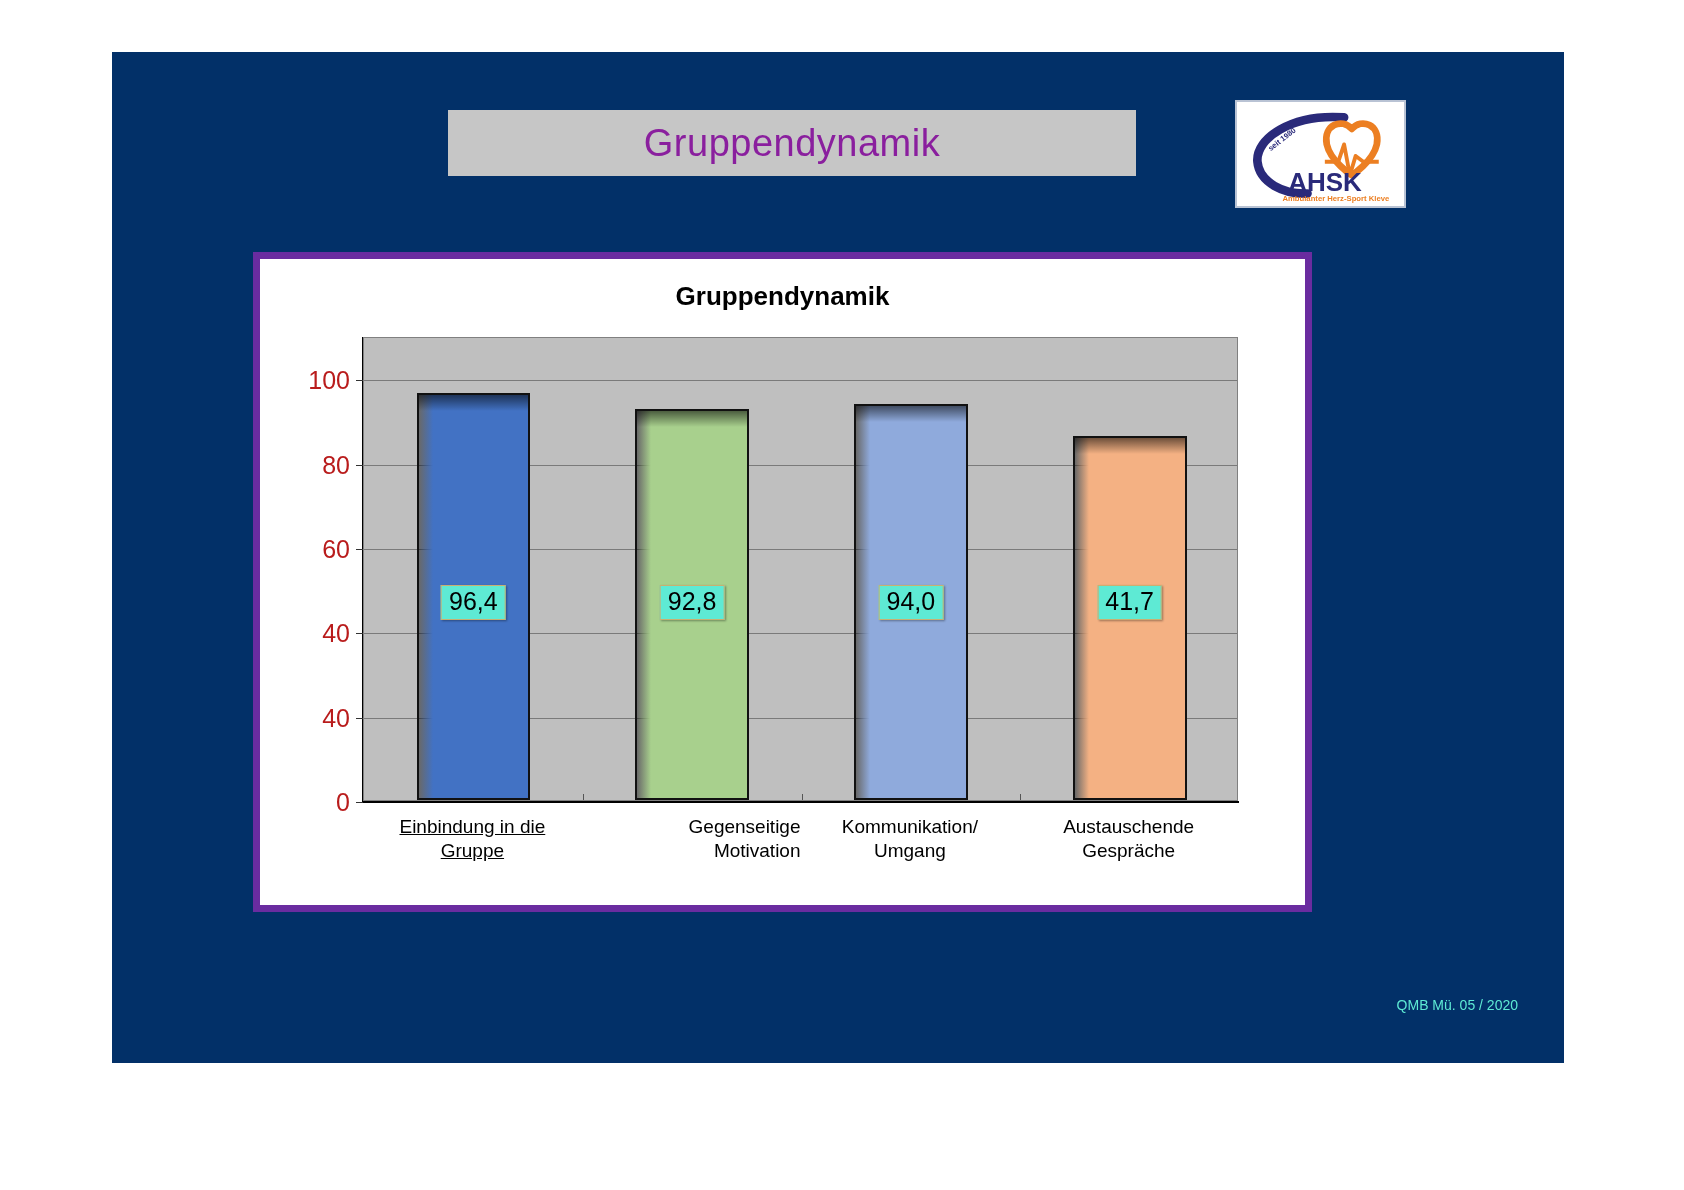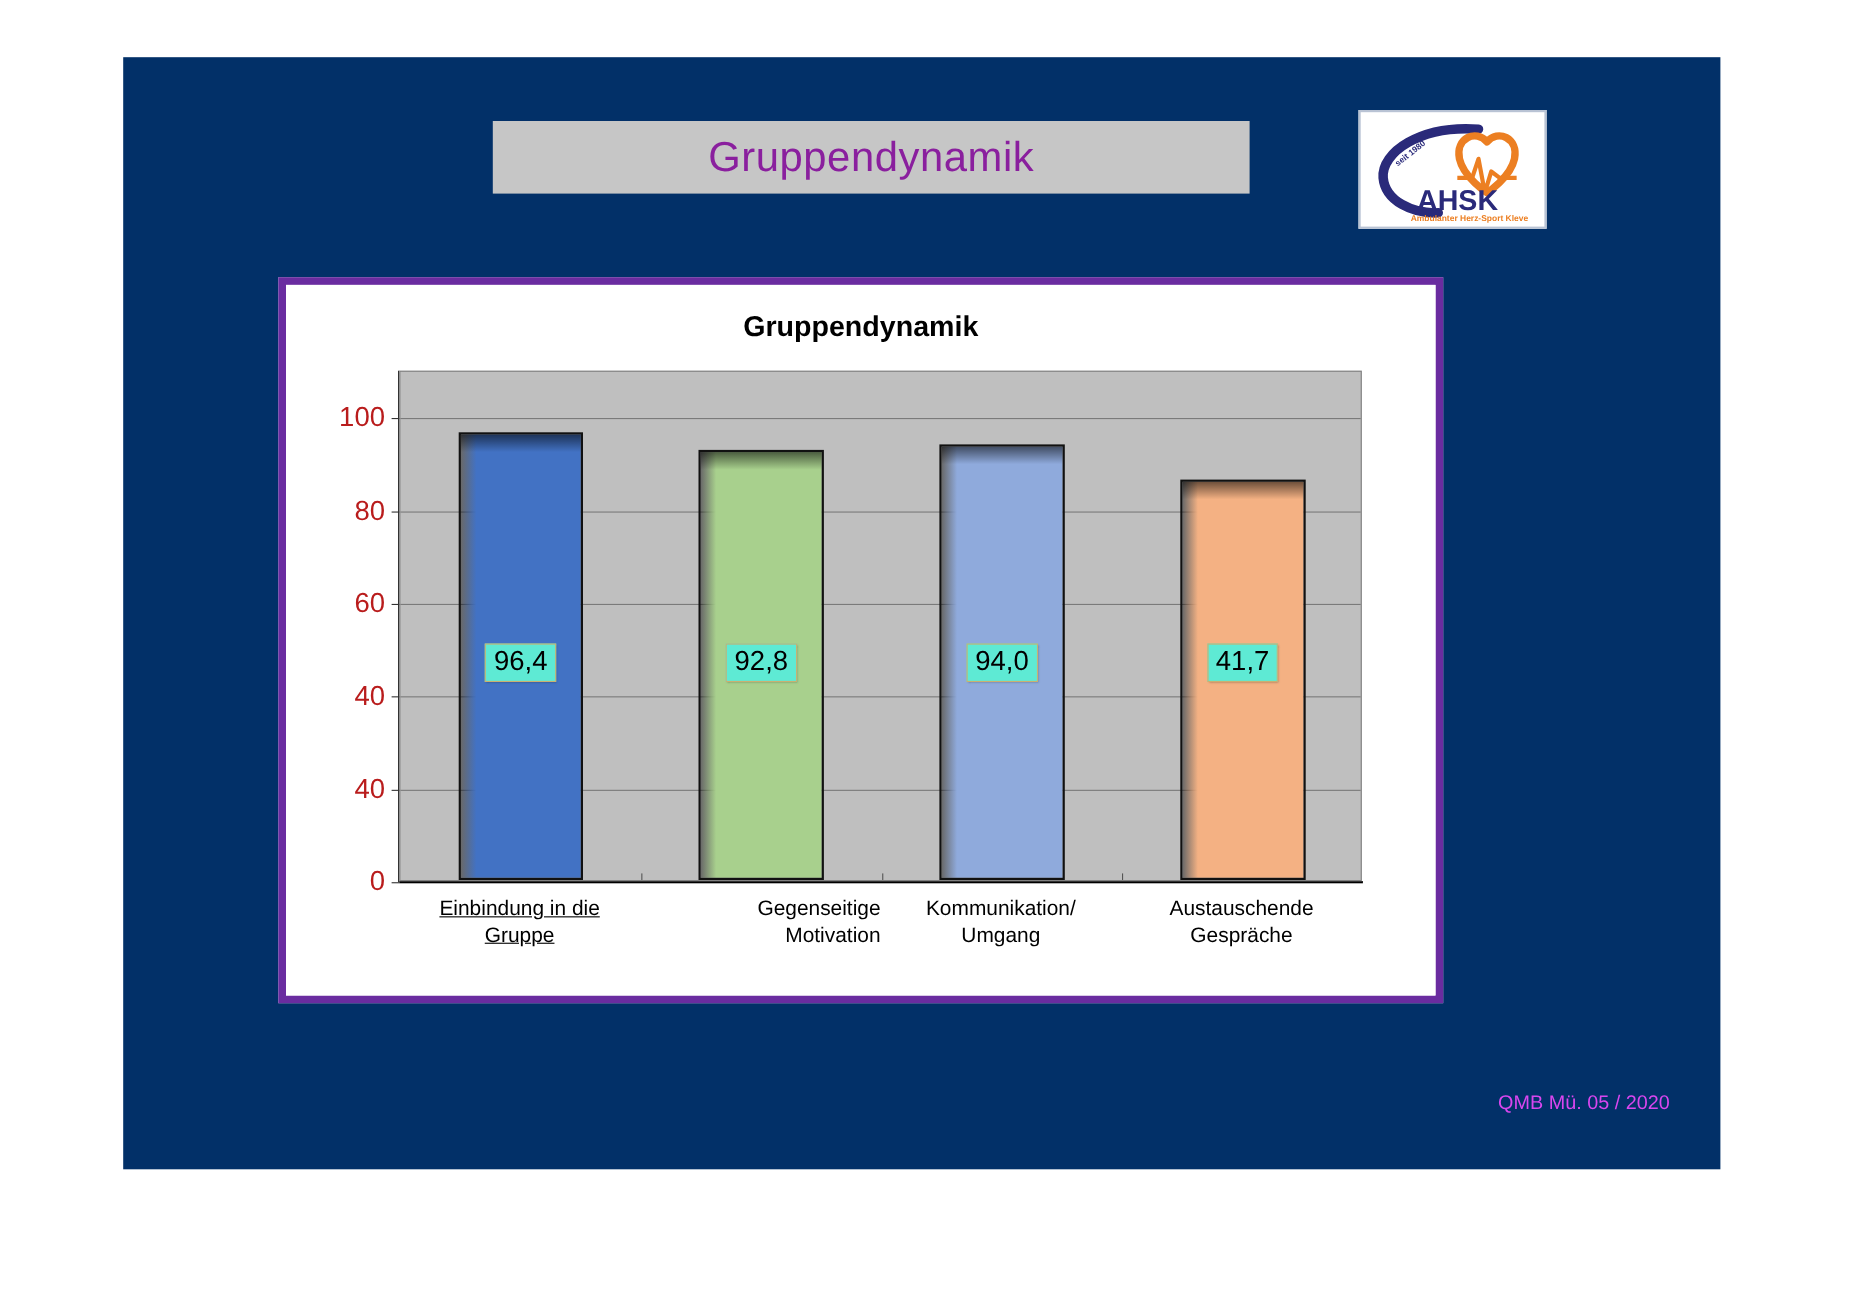--- a/index.html
+++ b/index.html
@@ -165,22 +165,22 @@
     bottom: 0;
     width: 1px;
     height: 6px;
     background: #555555;
   }
   
   .footer {
     position: absolute;
     right: 46px;
     bottom: 50px;
-    font-size: 18px;
-    color: #d946ef;
+    font-size: 14px;
+    color: #5eead4;
     margin-top: 12px;
   }
 </style>
 </head>
 <body>
 
 <div id="page">
 
   <div class="slide">
 

